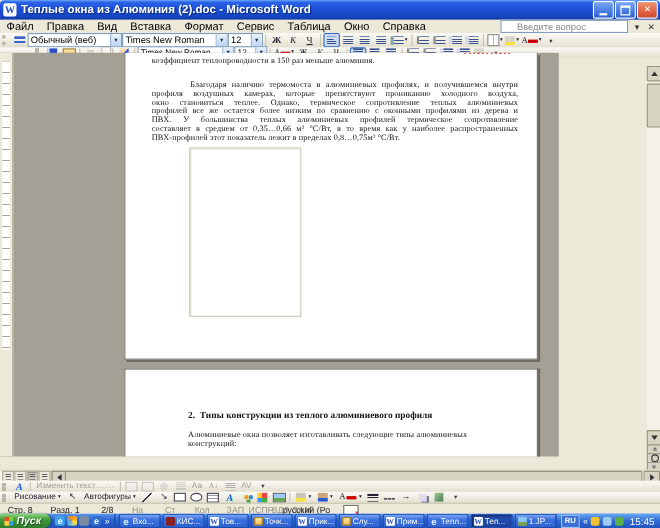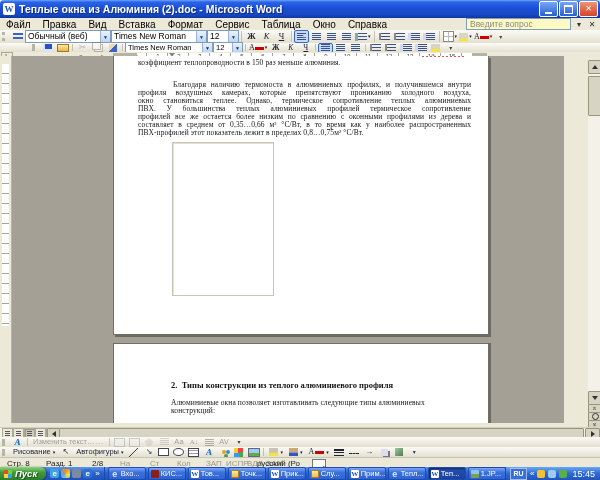--- a/index.html
+++ b/index.html
@@ -20,22 +20,22 @@
     display:flex;align-items:center;justify-content:center;line-height:1}
   .wbtn.b-min,.wbtn.b-max{background:linear-gradient(180deg,#78a7f7,#2a5fd0)}
   .wbtn.b-close{background:linear-gradient(180deg,#f0926f,#d4462a)}
   .g-min{align-self:flex-end;margin-bottom:2px;width:7px;height:2px;background:#fff}
   .g-max{width:7px;height:6px;border:1px solid #fff;border-top-width:2px}
 
   
   .menubar{top:18px;height:12px;display:flex;align-items:center;font-size:10px;background:#ece9d8}
   .menu-item{padding:8px 6px;white-space:nowrap}
   .q-wrap{margin-left:auto;display:flex;align-items:center;gap:3px;padding-right:3px}
-  .qbox{width:100px;height:10px;border:1px solid #7f9db9;background:#fef9c3;color:#888;font-size:8.5px;
-    line-height:10px;padding-left:3px;overflow:hidden;white-space:nowrap}
+  .qbox{width:100px;height:10px;border:1px solid #7f9db9;background:#ffffff;color:#888;font-size:8.5px;
+    line-height:10px;padding-left:14px;overflow:hidden;white-space:nowrap}
   .mb-sm{font-size:8px;color:#333;width:10px;text-align:center}
 
   
   .tb{display:flex;align-items:center;background:linear-gradient(180deg,#fbfaf6,#e4e0d0);
     border-bottom:1px solid #d4d0c0}
   .tb1{top:30px;height:13px}
   .tb2{top:43px;height:9px}
   .grip{width:3px;height:70%;margin:0 2px;border-left:3px dotted #b9b5a5}
   .sep{width:1px;height:80%;background:#c6c2b2;margin:0 2px}
   .spacer{height:100%}
@@ -110,21 +110,21 @@
   .r-band{position:absolute;left:24px;width:335px;top:0;height:6px;background:#fff;
     background-image:repeating-linear-gradient(90deg,transparent 0 9.5px,#a8a496 9.5px 10.5px)}
   .r-num{position:absolute;top:0;font-size:6px;line-height:6px;color:#444;transform:translateX(-50%);background:#fff;padding:0 1px}
   .r-mnum{position:absolute;top:1px;font-size:6px;line-height:6px;color:#555;transform:translateX(-50%)}
   .mk{position:absolute;width:0;height:0;border-left:3px solid transparent;border-right:3px solid transparent}
   .mk-first{left:56px;top:0;border-top:4px solid #8a8678}
   .mk-hang{left:21px;top:2px;border-bottom:4px solid #8a8678}
   .mk-right{left:318px;top:2px;border-bottom:4px solid #8a8678}
 
   
-  .docarea{position:absolute;top:56px;left:0;width:564px;height:367px;background:#a5a096;overflow:hidden}
+  .docarea{position:absolute;top:48px;left:0;width:508px;height:367px;background:#a5a096;overflow:hidden}
   .rulerv{position:absolute;left:0;top:0;width:11px;height:100%;background:#ece9d8;border-right:1px solid #b8b4a4}
   .rv-band{position:absolute;left:2px;top:8px;width:7px;height:262px;background:#fff;
     background-image:repeating-linear-gradient(180deg,transparent 0 9px,#a8a496 9px 10px)}
   .page{position:absolute;left:113px;width:374px;background:#fff;
     font-family:"Liberation Serif",serif;color:#151515}
   .page1{top:0;height:278px;border-left:1px solid #6f6f64;border-right:1px solid #6f6f64;border-bottom:1px solid #6f6f64;
     box-shadow:2px 2px 0 rgba(40,40,36,.45)}
   .page2{top:287px;height:80px;border:1px solid #6f6f64;border-bottom:none;box-shadow:2px 0 0 rgba(40,40,36,.45)}
   .doc-line{height:8px;font-size:7.5px;line-height:8px;white-space:nowrap;overflow:hidden;letter-spacing:.1px}
   .jl{text-align:justify;text-align-last:justify;white-space:normal;word-spacing:.5px}
@@ -429,22 +429,22 @@
       </div>
 
     <div class="page page1">
       <span class="remnant"></span>
       <div class="p1text" id="p1text">
           <div class="doc-line">коэффициент теплопроводности в 150 раз меньше алюминия.</div>
           <div class="gap14"></div>
           <div class="doc-line jl" style="text-indent: 35px;"><span>Благодаря наличию </span><span class="u-red">термомоста</span><span> в алюминиевых профилях, и </span><span class="u-green">получившемся</span><span> внутри</span></div>
           <div class="doc-line jl"><span>профиля воздушных камерах, которые препятствуют прониканию холодного воздуха,</span></div>
           <div class="doc-line jl"><span>окно становиться теплее. Однако, термическое сопротивление теплых алюминиевых</span></div>
+          <div class="doc-line jl"><span>профилей все же остается более низким по сравнению с оконными профилями из дерева и</span></div>
           <div class="doc-line jl"><span>ПВХ. У большинства теплых алюминиевых профилей термическое сопротивление</span></div>
-          <div class="doc-line jl"><span>профилей все же остается более низким по сравнению с оконными профилями из дерева и</span></div>
           <div class="doc-line jl"><span>составляет в среднем от 0,35…0,66 м² °С/Вт, в то время как у наиболее распространенных</span></div>
           <div class="doc-line"><span class="u-red">ПВХ-профилей</span><span> этот показатель лежит в пределах 0,8…0,75м² °С/Вт.</span></div>
         </div>
       <div class="img-frame"></div>
     </div>
 
     <div class="page page2">
       <div class="p2head">2.  Типы конструкции из теплого алюминиевого профиля</div>
       <div class="p2text" id="p2text">
           <div class="doc-line">Алюминиевые окна позволяет изготавливать следующие типы алюминиевых</div>

